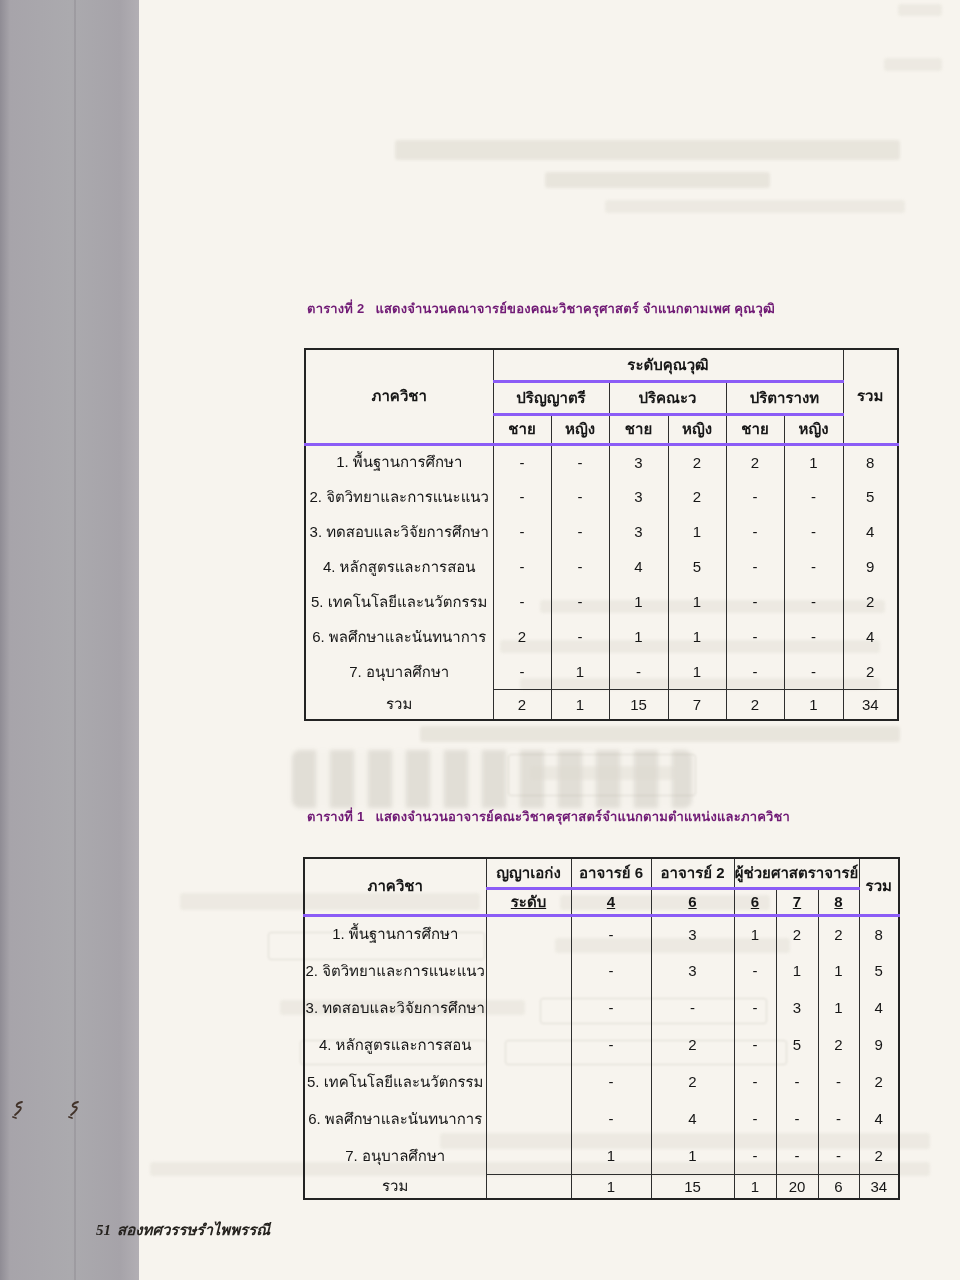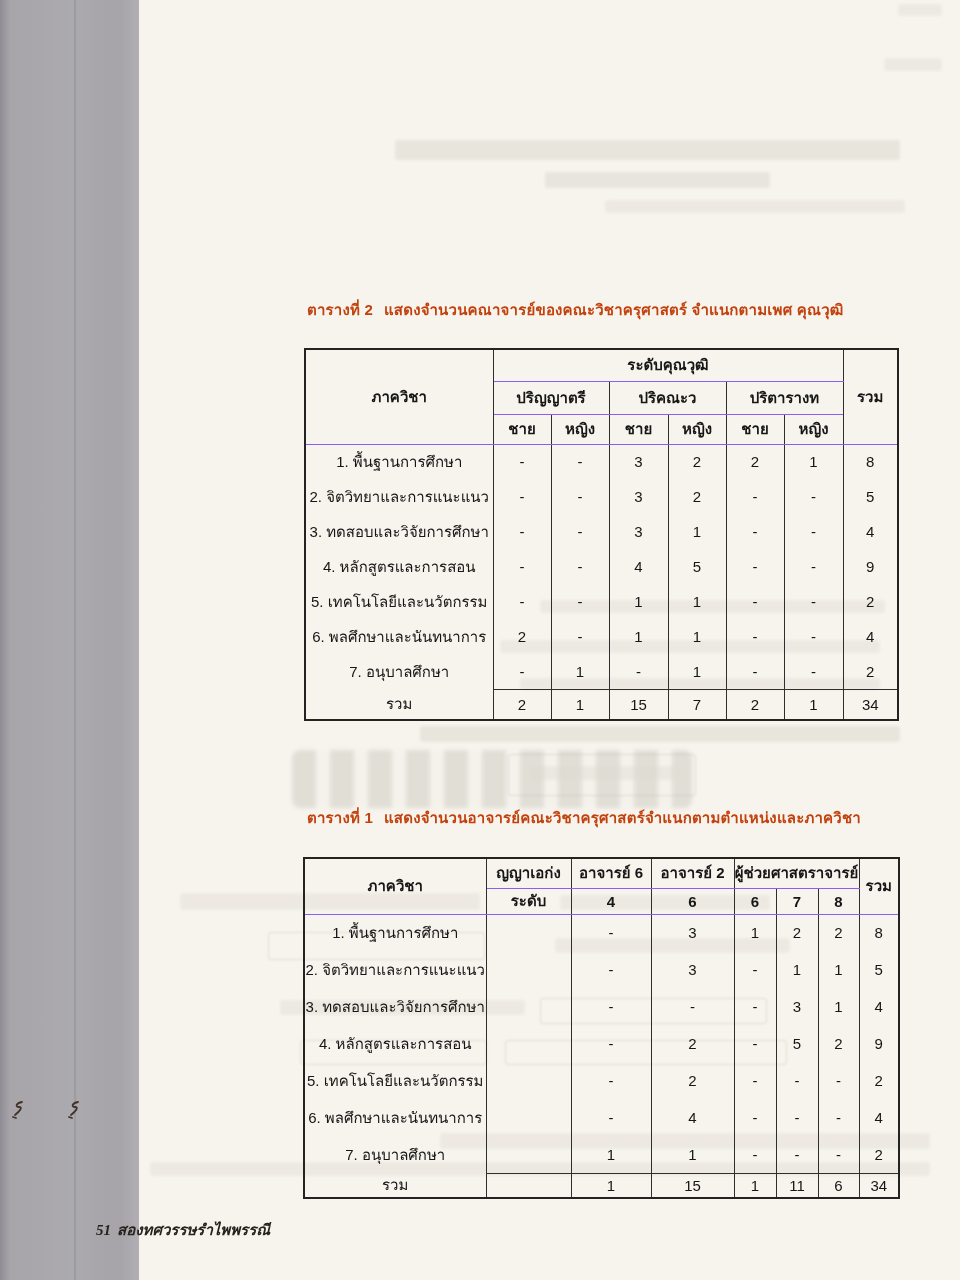--- a/index.html
+++ b/index.html
@@ -23,42 +23,42 @@
   .ghost.box{background:transparent;border:1px solid rgba(176,173,162,.65);filter:blur(1px);}
   .ghost.big{
     background:repeating-linear-gradient(90deg,rgba(186,183,172,.6) 0 24px,rgba(226,223,214,.15) 24px 38px);
     filter:blur(2.2px);border-radius:8px;opacity:.6;
   }
   .ghost.faint{opacity:.38;}
   
   .ink-mark{position:absolute;width:16px;height:24px;}
   .ink-mark svg{display:block;}
   
-  .doc-title{position:absolute;font-size:15px;font-weight:bold;color:#c2410c;white-space:nowrap;letter-spacing:.2px;}
+  .doc-title{position:absolute;font-size:13px;font-weight:bold;color:#701a75;white-space:nowrap;letter-spacing:.2px;}
   .doc-title .tlabel{margin-right:11px;}
   
   table.t{
     position:absolute;border-collapse:collapse;table-layout:fixed;
     border:2px solid #232323;background:transparent;
   }
   table.t th,table.t td{
     border-left:1px solid #2e2e2e;border-right:1px solid #2e2e2e;
     padding:0;font-size:15px;text-align:center;vertical-align:middle;
     overflow:hidden;white-space:nowrap;color:#161616;
   }
   table.t th{font-weight:bold;}
-  tr.h1 th,tr.h2 th,tr.h3 th{border-bottom:1px solid #8b5cf6;}
+  tr.h1 th,tr.h2 th,tr.h3 th{border-bottom:3px solid #8b5cf6;}
   td.dept{text-align:left;padding-left:13px;}
   tr.total-row td{border-top:1px solid #2e2e2e;}
   tr.total-row td.total-label{border-top:none;text-align:center;padding-left:0;}
   
   .t2 tr.h1{height:32px;}.t2 tr.h2{height:33px;margin-top:41px;}.t2 tr.h3{height:30px;}
   .t2 tr.body-row{height:35px;}.t2 tr.total-row{height:31px;}
   
-  .t3 tr.h1{height:30px;}.t3 tr.h2{height:26px;}
+  .t3 tr.h1{height:30px;}.t3 tr.h2{height:26px;text-decoration:underline;}
   .t3 tr.body-row{height:37px;}.t3 tr.total-row{height:25px;}
   
   .footer{
     position:absolute;left:96px;top:1218px;
     font-style:italic;font-weight:bold;font-size:15px;color:#26231f;
     font-family:"Liberation Serif","DejaVu Serif",serif;white-space:nowrap;
   }
   .footer .pnum{margin-right:6px;}
 </style>
 </head>
@@ -319,21 +319,21 @@
     <td>-</td>
     <td>-</td>
     <td>2</td>
   </tr>
   <tr class="total-row">
     <td class="total-label">รวม</td>
     <td></td>
     <td>1</td>
     <td>15</td>
     <td>1</td>
-    <td>11</td>
+    <td>20</td>
     <td>6</td>
     <td>34</td>
   </tr>
 </tbody>
   </table>
 
 <div class="footer">
   <span class="pnum">51</span><span>สองทศวรรษรำไพพรรณี</span>
 </div>
 

